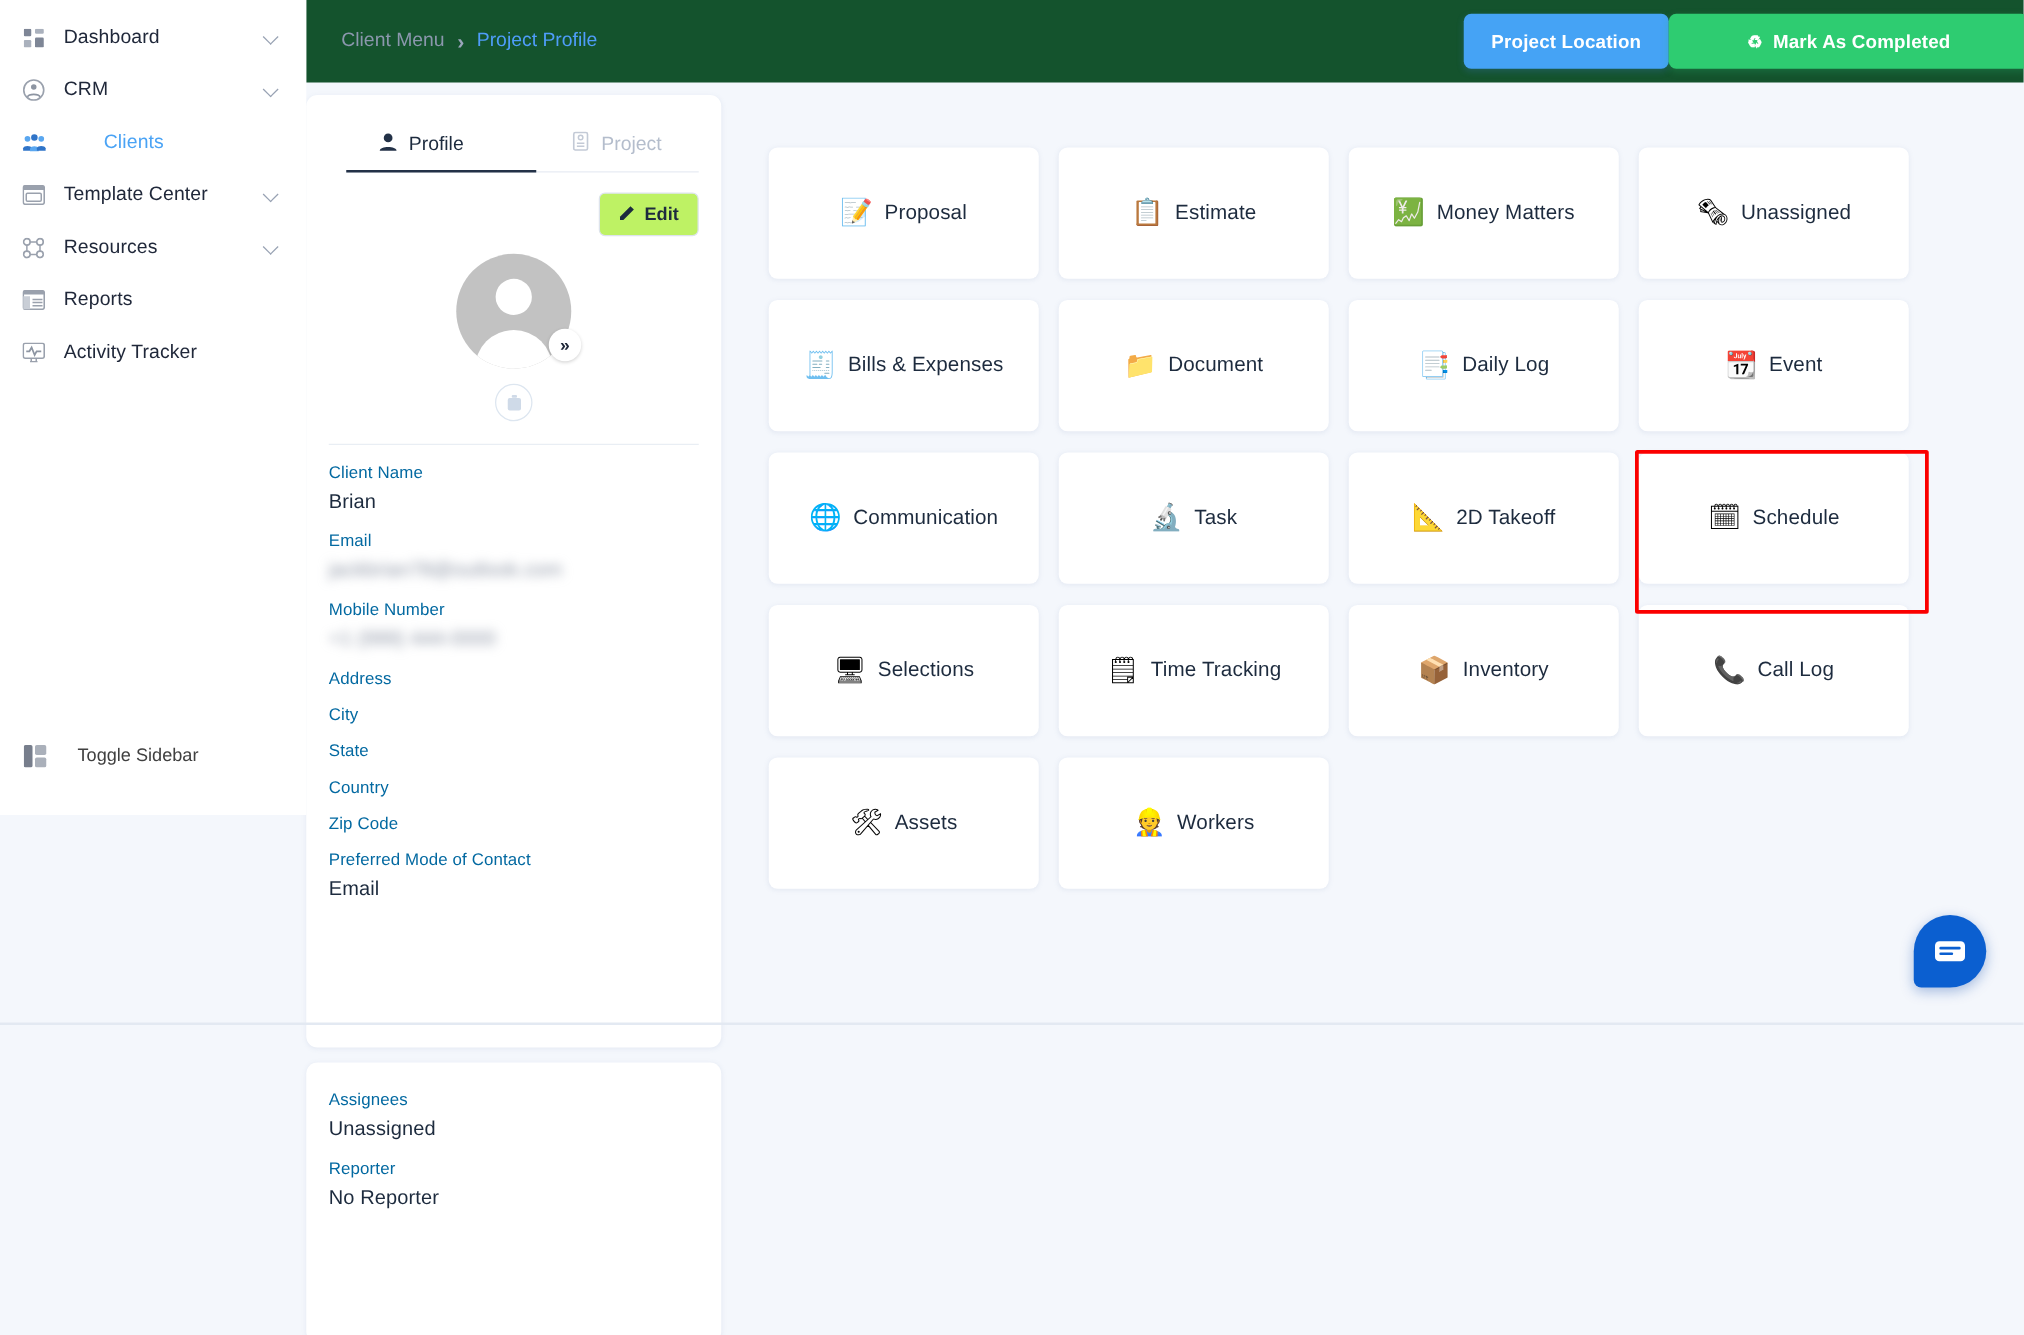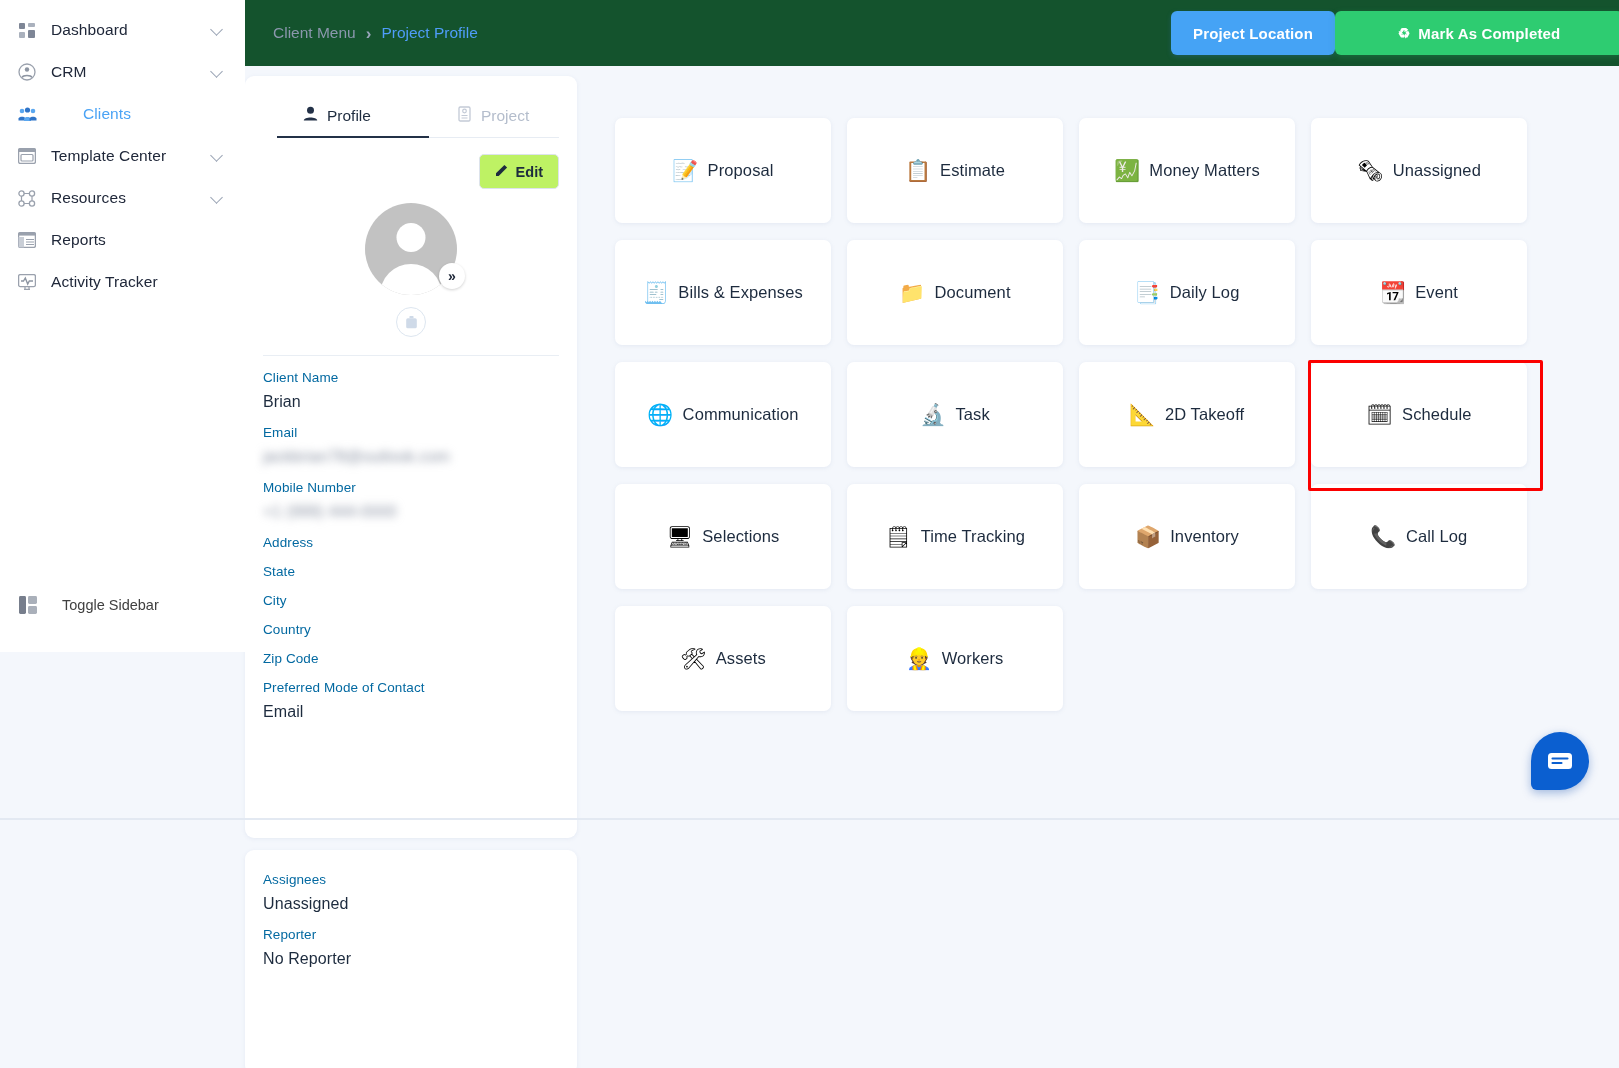--- a/index.html
+++ b/index.html
@@ -383,24 +383,24 @@
           <div class="field-value redacted">jackbrian78@outlook.com</div>
         </div>
         <div class="field">
           <div class="field-label">Mobile Number</div>
           <div class="field-value redacted">+1 (999) 444-0000</div>
         </div>
         <div class="field">
           <div class="field-label">Address</div>
         </div>
         <div class="field">
+          <div class="field-label">City</div>
+        </div>
+        <div class="field">
           <div class="field-label">State</div>
-        </div>
-        <div class="field">
-          <div class="field-label">City</div>
         </div>
         <div class="field">
           <div class="field-label">Country</div>
         </div>
         <div class="field">
           <div class="field-label">Zip Code</div>
         </div>
         <div class="field">
           <div class="field-label">Preferred Mode of Contact</div>
           <div class="field-value">Email</div>

